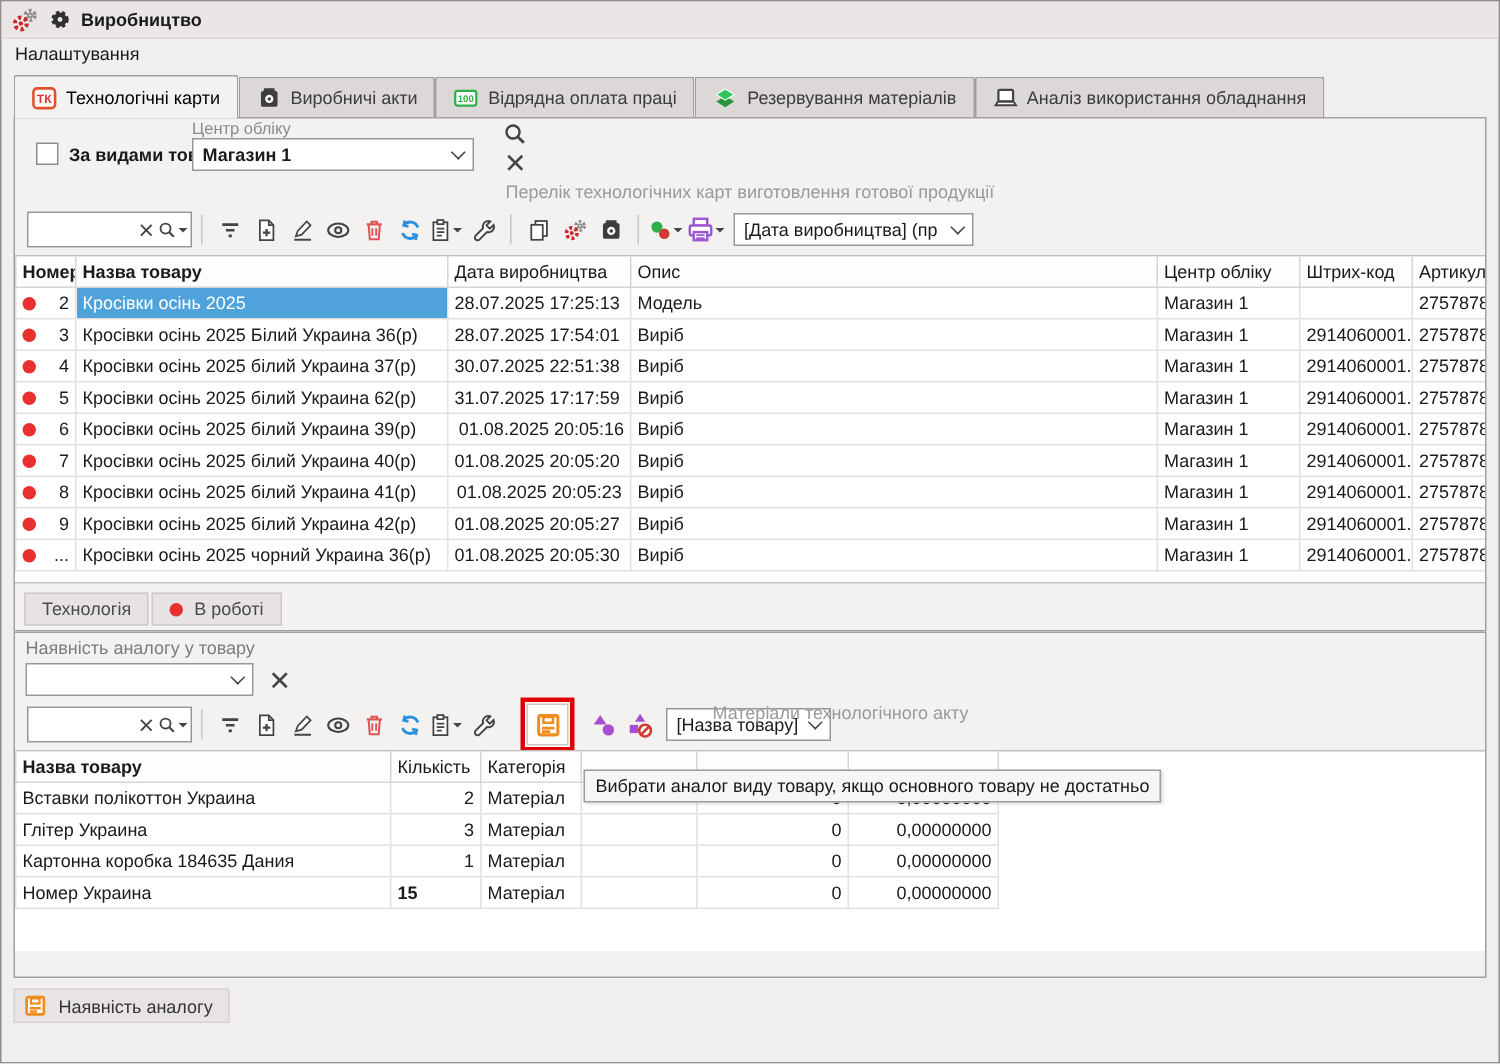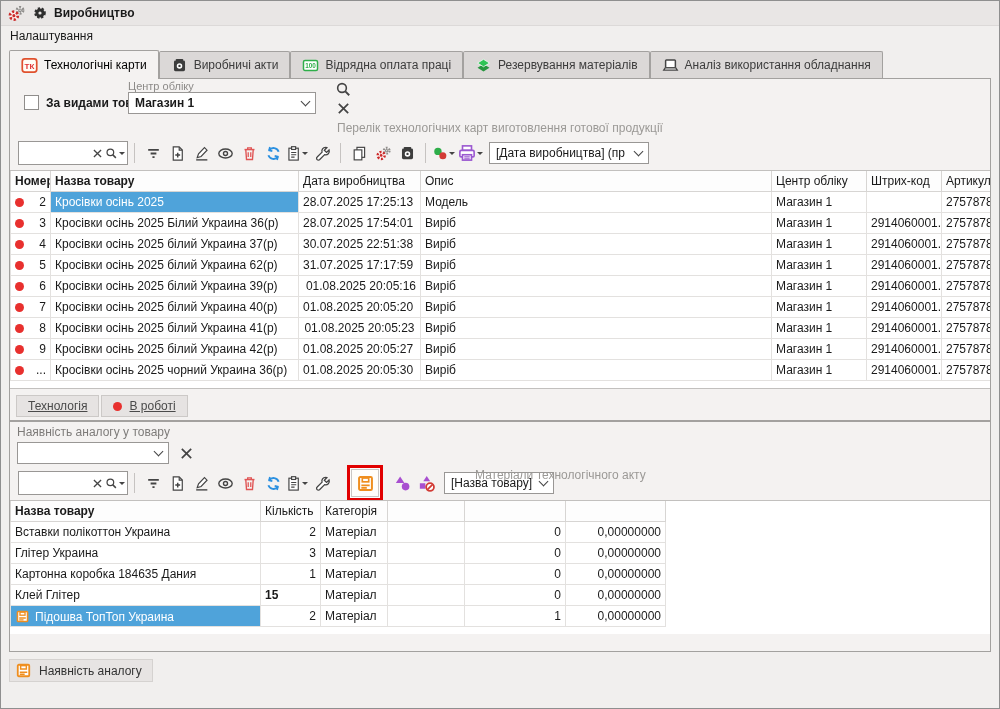--- a/index.html
+++ b/index.html
@@ -47,21 +47,21 @@
   table.grid th{font-weight:normal;text-align:left;border:1px solid #d7d5d3;border-top:none;padding:2px 4px;height:16px;white-space:nowrap;overflow:hidden;background:#fdfdfd;}
   table.grid th.b{font-weight:bold;}
   table.grid td{border:1px solid #e3e1df;padding:1px 4px;height:18px;white-space:nowrap;overflow:hidden;}
   table.grid td.sel{background:#4fa3da;color:#fff;}
   td.numcell{padding:0 4px;}
   td.numcell .inner{display:flex;align-items:center;justify-content:space-between;}
   .rowdot{width:9px;height:9px;border-radius:50%;background:#e8302e;display:inline-block;flex:none;}
   .cellico{width:15px;height:15px;display:inline-block;vertical-align:-3px;margin-right:5px;}
   
   .footer1{display:flex;gap:2px;padding:6px 0 0 6px;}
-  .chip{background:#e6e3e2;border:1px solid #ccc9c7;padding:3px 11px;color:#4a4a4a;display:flex;align-items:center;gap:7px;text-decoration:underline;}
+  .chip{background:#e6e3e2;border:1px solid #ccc9c7;padding:3px 11px;color:#4a4a4a;display:flex;align-items:center;gap:7px;}
   .chip .rowdot{width:9px;height:9px;}
   
   .strip2{margin-top:7px;}
   .analoglabel{color:#7e7c7a;padding:3px 0 1px 7px;}
   .acomborow{display:flex;align-items:center;gap:9px;padding-left:7px;height:26px;}
   .caption2{position:absolute;left:465px;top:46px;color:#9b9996;}
   .hlbox{border:3px solid #e10000;display:inline-flex;padding:1px;margin:0 7px 0 13px;flex:none;background:#fdfcfb;}
   .hlbox .btn{width:26px;height:26px;border:1px solid #c9c6c4;background:#fffdfa;display:flex;align-items:center;justify-content:center;}
   .tooltip{position:absolute;left:379px;top:91px;background:#f7f6f5;border:1px solid #9f9d9b;padding:3px 7px;white-space:nowrap;z-index:9;box-shadow:1px 1px 2px rgba(0,0,0,.15);}
   .statusbar{margin:7px 0 0 8px;display:flex;}
@@ -643,40 +643,31 @@
             </tr>
             <tr>
               <td style="text-align: left;">Картонна коробка 184635 Дания</td>
               <td style="text-align: right;">1</td>
               <td style="text-align: left;">Матеріал</td>
               <td style="text-align: left;"></td>
               <td style="text-align: right;">0</td>
               <td style="text-align: right;">0,00000000</td>
             </tr>
             <tr>
-              <td style="text-align: left;">Клей Глітер</td>
+              <td style="text-align: left;">Номер Украина</td>
               <td style="text-align: left; font-weight: bold;">15</td>
               <td style="text-align: left;">Матеріал</td>
               <td style="text-align: left;"></td>
               <td style="text-align: right;">0</td>
               <td style="text-align: right;">0,00000000</td>
             </tr>
-            <tr>
-              <td class="sel" style="text-align: left;"><svg class="cellico">
-                  <use href="#i-disk"></use>
-                </svg><span>Підошва ТопТоп Украина</span></td>
-              <td style="text-align: right;">2</td>
-              <td style="text-align: left;">Матеріал</td>
-              <td style="text-align: left;"></td>
-              <td style="text-align: right;">1</td>
-              <td style="text-align: right;">0,00000000</td>
-            </tr>
           </tbody>
       </table>
     </div>
+    <div class="tooltip">Вибрати аналог виду товару, якщо основного товару не достатньо</div>
   </div>
 
   <div class="statusbar">
     <div class="statuschip">
       <svg class="ic">
           <use href="#i-disk"></use>
         </svg>
       <span>Наявність аналогу</span>
     </div>
   </div>

